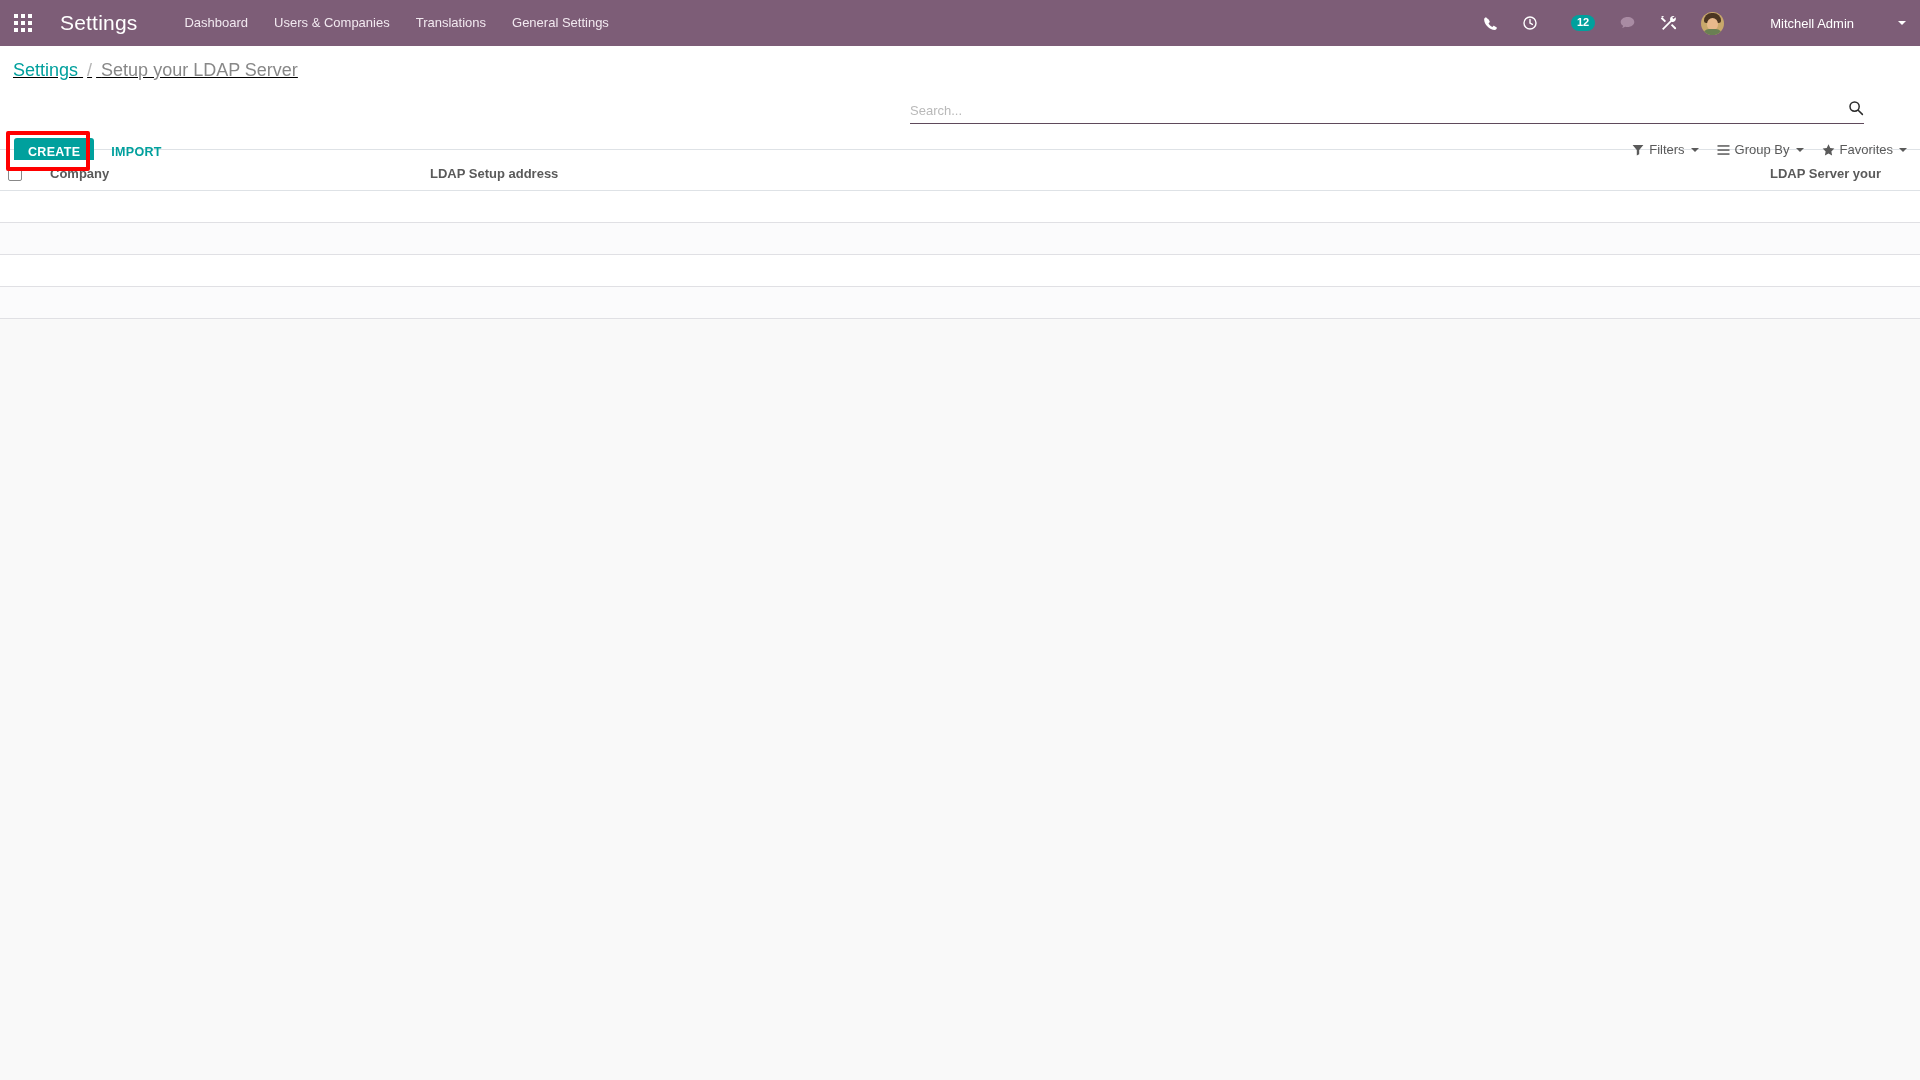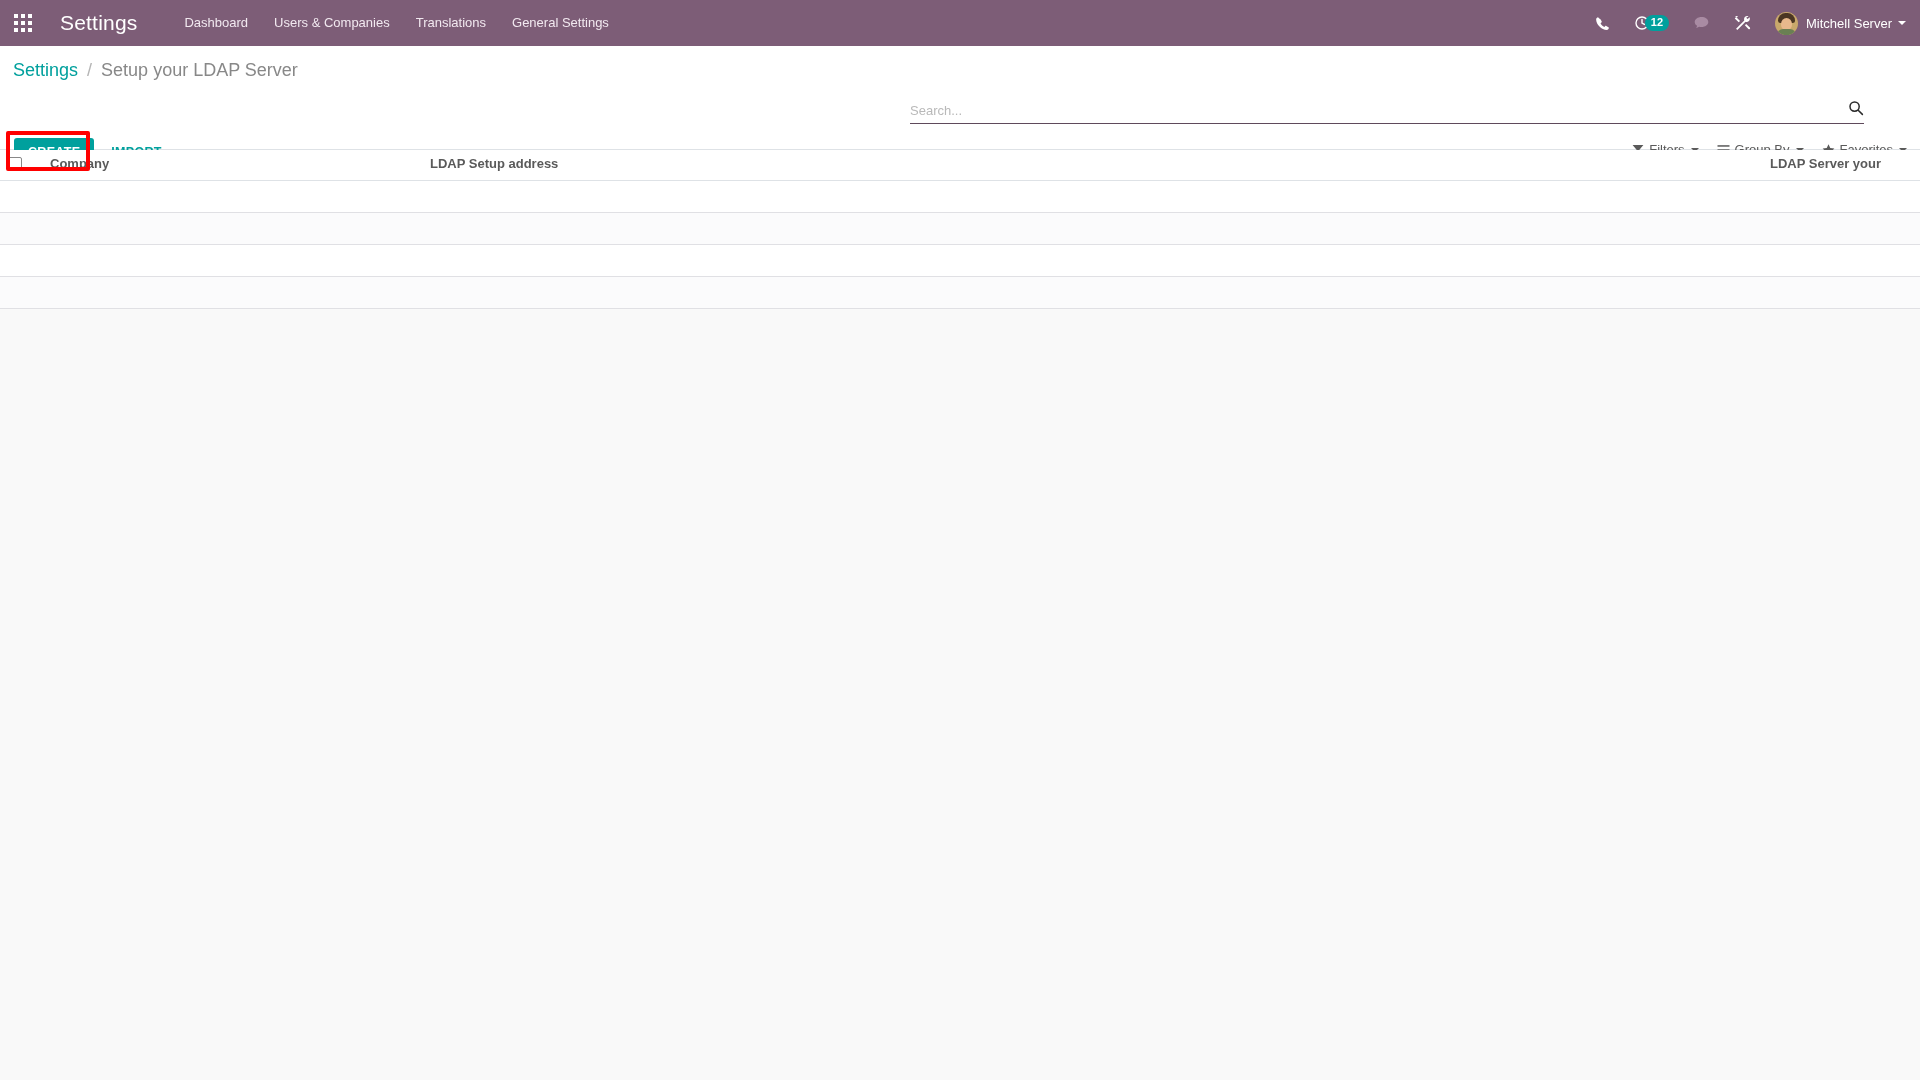--- a/index.html
+++ b/index.html
@@ -73,20 +73,21 @@
     padding-right: 14px;
   }
   .nav-right .ni {
     display: flex;
     align-items: center;
     justify-content: center;
     height: 46px;
     padding: 0 12px;
     cursor: pointer;
     position: relative;
+    gap: 38px;
   }
   .nav-right svg { display: block; }
 
   .activity-wrap {
     display: flex;
     align-items: center;
   }
   .activity-badge {
     background: #00a09d;
     color: #ffffff;
@@ -156,20 +157,21 @@
     border-bottom: 1px solid #dee2e6;
   }
 
   .breadcrumb {
     position: absolute;
     left: 13px;
     top: 12px;
     font-size: 18px;
     line-height: 24px;
     white-space: nowrap;
+    text-decoration: underline;
   }
   .breadcrumb .bc-link {
     color: #00a09d;
     cursor: pointer;
   }
   .breadcrumb .bc-sep {
     color: #b5b5b5;
     margin: 0 4px;
   }
   .breadcrumb .bc-current {
@@ -267,21 +269,21 @@
     margin-left: 6px;
     width: 0; height: 0;
     border-left: 4px solid transparent;
     border-right: 4px solid transparent;
     border-top: 4px solid #5a5a5a;
   }
 
   
   .list-wrap {
     position: absolute;
-    top: 150px; left: 0;
+    top: 160px; left: 0;
     width: 1920px;
     bottom: 0;
     background: #f9f9f9;
     overflow: hidden;
   }
   table.olist {
     width: 1920px;
     border-collapse: collapse;
     table-layout: fixed;
     background: #ffffff;
@@ -373,21 +375,21 @@
         <path d="M11.5 10.8 l1.4-1.4 3.9 3.9 c.4.4.4 1 0 1.4l-.1.1c-.4.4-1 .4-1.4 0z"></path>
       </svg>
     </div>
 
     <div class="ni" style="padding-right:0;">
       <span class="avatar">
         <span class="a-hair"></span>
         <span class="a-face"></span>
         <span class="a-body"></span>
       </span>
-      <span class="user-name">Mitchell Server</span>
+      <span class="user-name">Mitchell Admin</span>
       <span class="caret"></span>
     </div>
 
   </div>
 </div>
 
 <div class="control-panel">
 
   <div class="breadcrumb">
     <span class="bc-link">Settings</span>

